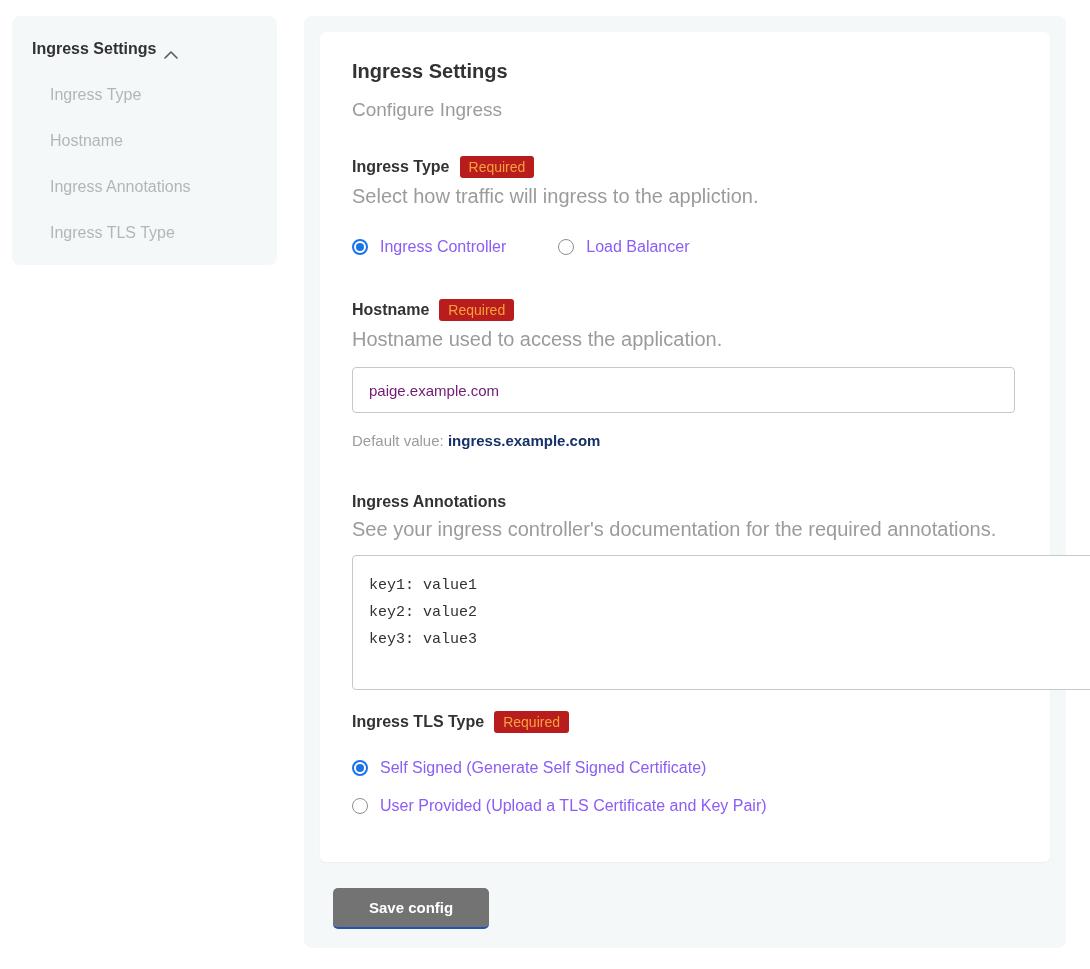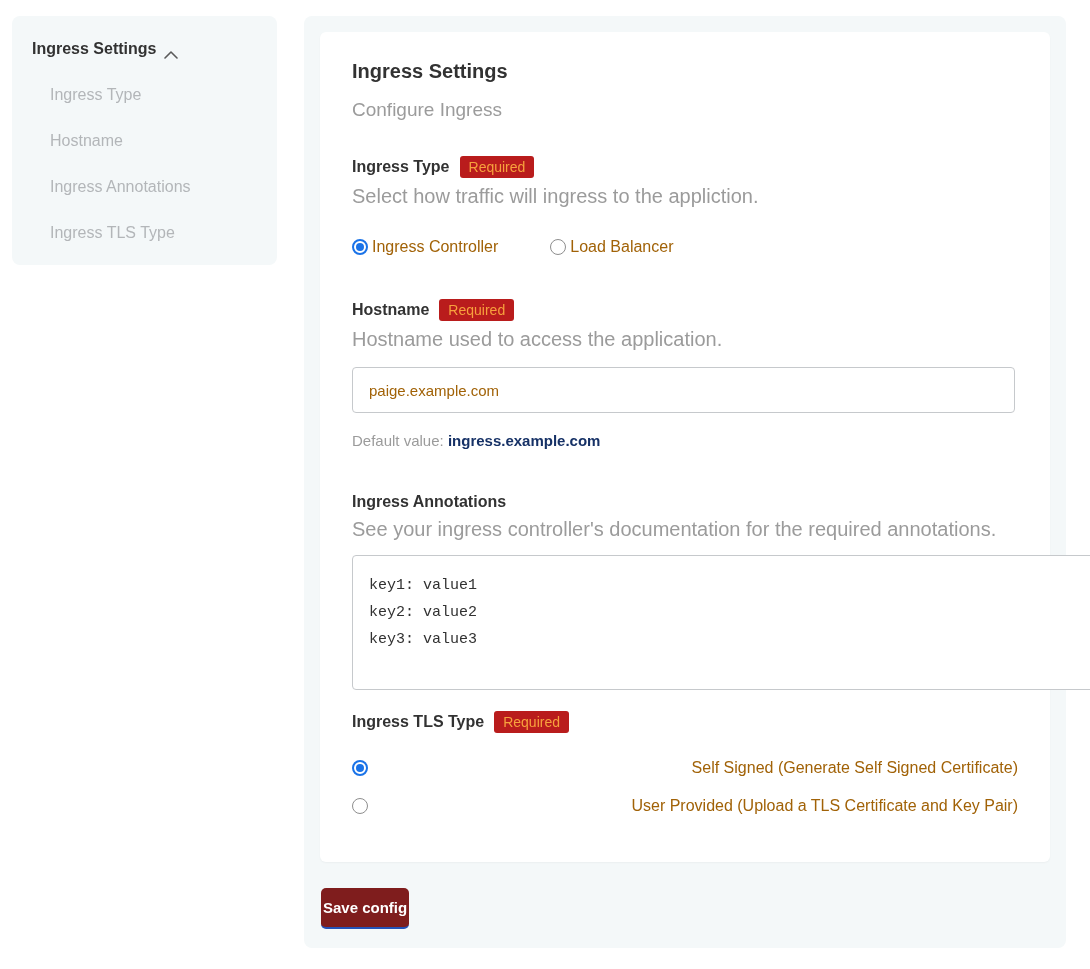--- a/index.html
+++ b/index.html
@@ -96,25 +96,24 @@
   
   .radio-row-inline {
     display: flex;
     align-items: center;
     gap: 52px;
     margin-top: 30px;
   }
   .radio-option {
     display: flex;
     align-items: center;
-    gap: 4px;
-    cursor: pointer;
-    font-size: 16px;
-    color: #a16207;
-    justify-content: space-between;
+    gap: 12px;
+    cursor: pointer;
+    font-size: 16px;
+    color: #8b5cf6;
   }
   .radio-circle {
     flex: 0 0 auto;
     width: 16px; height: 16px;
     border-radius: 50%;
     border: 1px solid #8e8e8e;
     background: #ffffff;
     position: relative;
   }
   .radio-option[data-selected="true"] .radio-circle {
@@ -131,21 +130,21 @@
 
   
   .text-input {
     margin-top: 16px;
     width: 663px;
     height: 46px;
     border: 1px solid #c6c9cc;
     border-radius: 4px;
     padding: 0 16px;
     font-size: 15px;
-    color: #a16207;
+    color: #701a75;
     font-family: "Liberation Sans", sans-serif;
     outline: none;
     display: block;
     background: #fff;
   }
   .default-line {
     margin-top: 19px;
     font-size: 15px;
     color: #9b9b9b;
   }
@@ -176,28 +175,28 @@
 
   
   .sec-ingress-type     { margin-top: 35px; }
   .sec-hostname         { margin-top: 43px; }
   .sec-annotations      { margin-top: 44px; }
   .sec-tls              { margin-top: 21px; }
 
   
   .save-button {
     margin-top: 26px;
-    margin-left: 1px;
+    margin-left: 13px;
     display: inline-block;
-    background: #7f1d1d;
+    background: #737373;
     color: #ffffff;
     font-family: "Liberation Sans", sans-serif;
     font-size: 15px;
     font-weight: 700;
-    padding: 11px 2px;
+    padding: 11px 36px;
     border: none;
     border-bottom: 2px solid #2452b8;
     border-radius: 5px;
     cursor: pointer;
   }
 </style>
 </head>
 <body>
 
 <nav class="sidebar">

